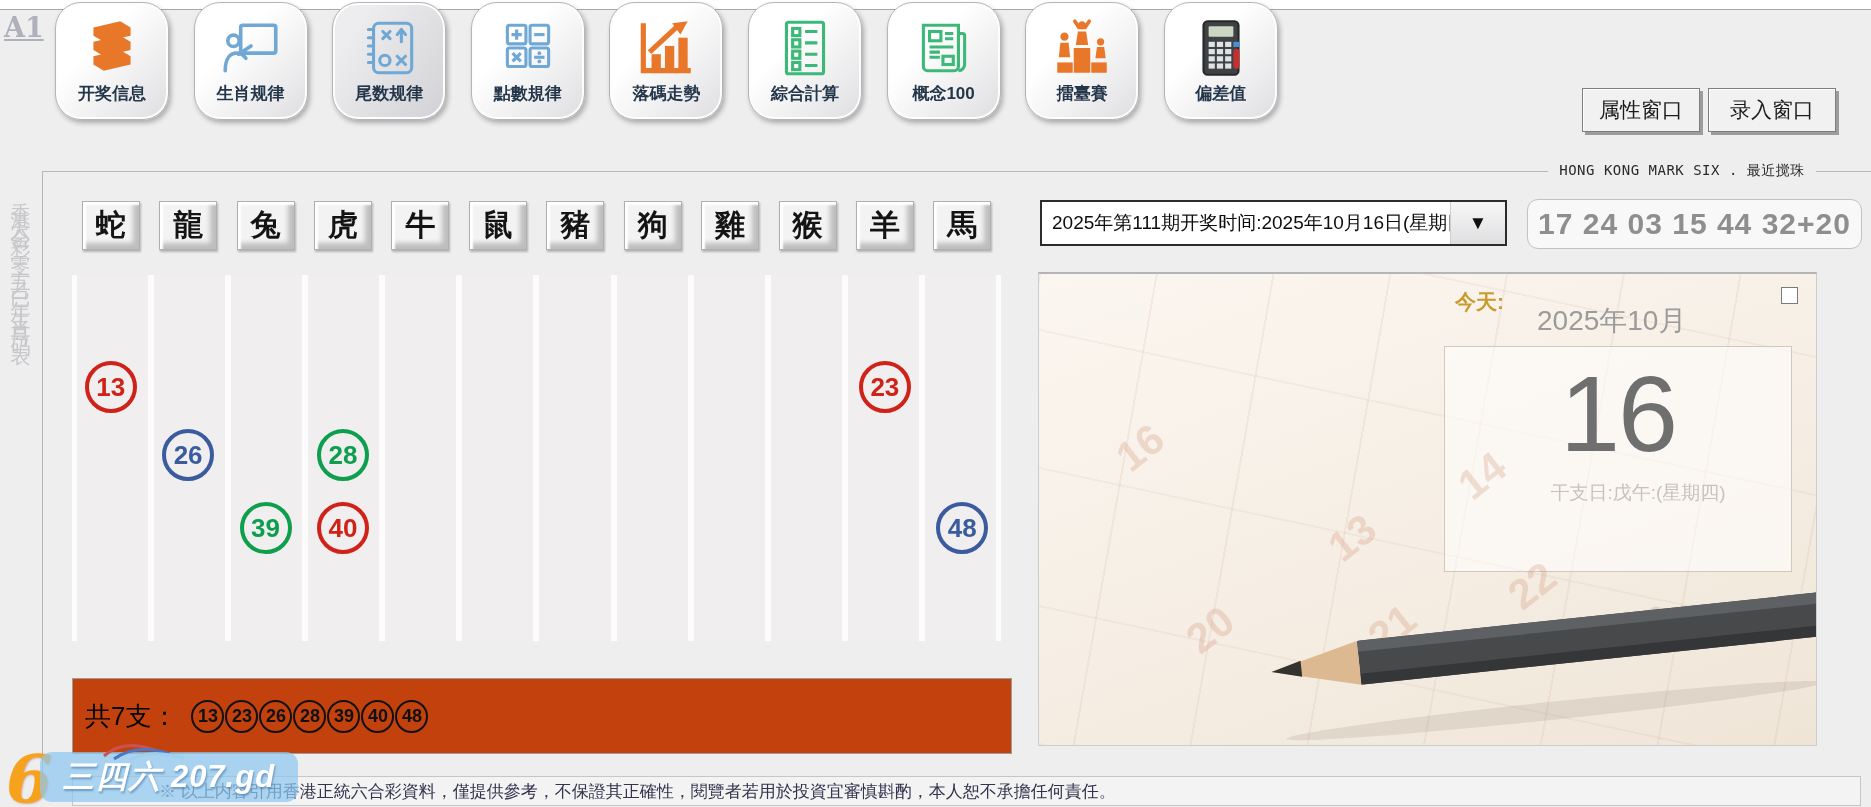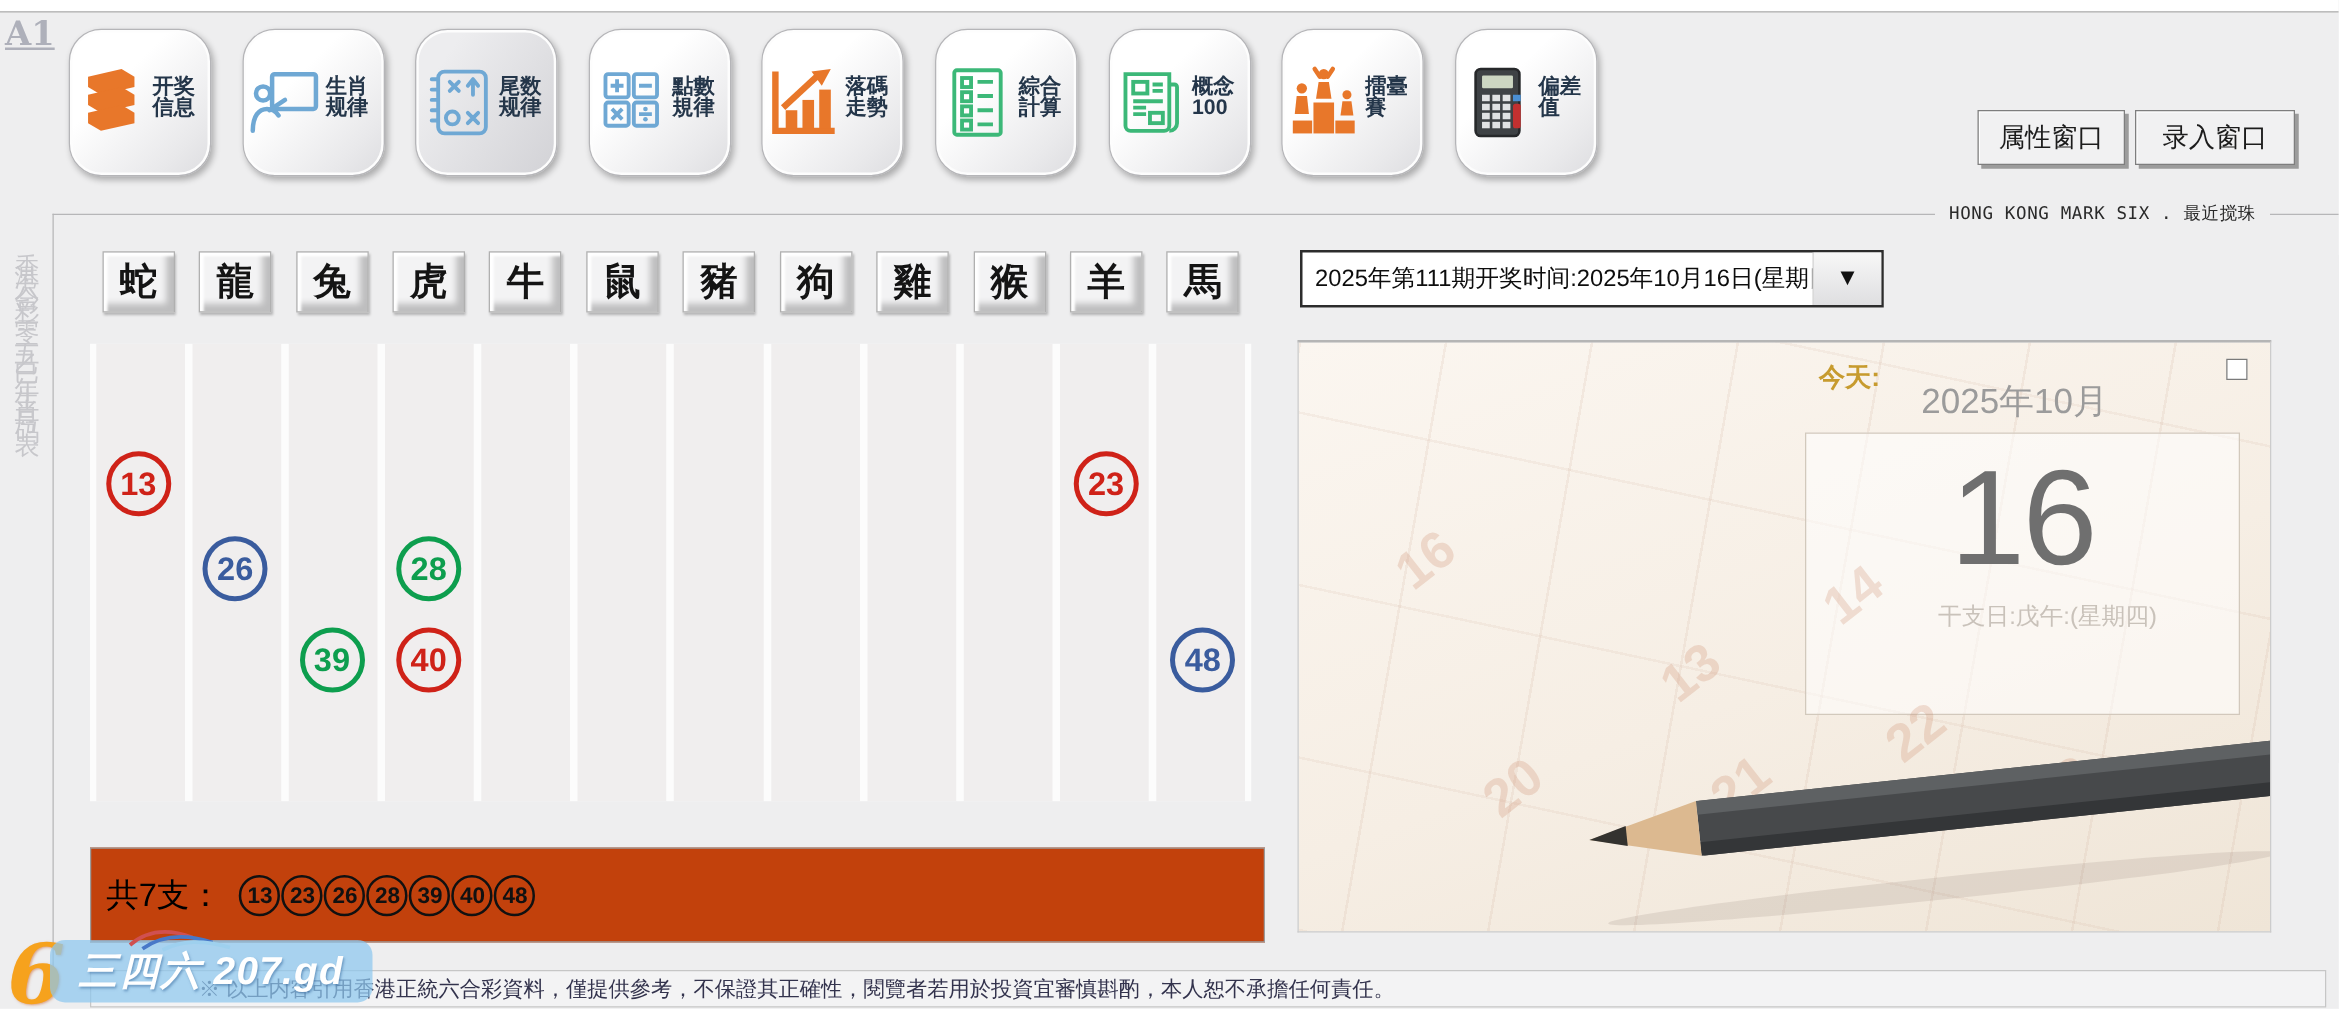--- a/index.html
+++ b/index.html
@@ -7,24 +7,24 @@
   .page{position:relative;width:1871px;height:807px;background:#eeeeef;overflow:hidden;}
 
   
   .top-strip{position:absolute;left:0;top:0;width:100%;height:9px;background:#ffffff;border-bottom:1px solid #a8a8a8;}
   .corner-label{position:absolute;left:4px;top:12px;font-family:"DejaVu Serif",serif;font-size:27px;font-weight:bold;
     color:#aeb0ba;text-decoration:underline;}
   .hsep{position:absolute;left:42px;top:171px;width:1829px;height:0;border-top:1px solid #b6b6b8;}
   .vsep{position:absolute;left:42px;top:171px;width:0;height:605px;border-left:1px solid #b6b6b8;}
 
   
-  .tbtn{position:absolute;top:23px;width:112px;height:116px;border-radius:26px;border:1px solid #b5b5b8;
+  .tbtn{position:absolute;top:2px;width:112px;height:116px;border-radius:26px;border:1px solid #b5b5b8;
     background:linear-gradient(135deg,#ffffff 35%,#e9e9eb 80%,#dddde0 100%);
     box-shadow:2px 3px 5px rgba(0,0,0,.28), inset 0 0 0 2px #fdfdfd;
-    display:flex;flex-direction:row;align-items:center;justify-content:center;cursor:pointer;}
+    display:flex;flex-direction:column;align-items:center;justify-content:center;cursor:pointer;}
   .tbtn.pressed{background:linear-gradient(125deg,#ededef 20%,#d2d2d6 100%);}
   .ticon{height:74px;display:flex;align-items:center;justify-content:center;}
   .tlabel{font-size:17px;font-weight:bold;color:#24364a;padding-bottom:10px;line-height:1;}
 
   
   .init-btn{position:absolute;left:1578px;top:16px;width:244px;height:44px;background:#f7f7f8;
     border:1px solid #9a9a9a;box-shadow:inset 1px 1px 0 #ffffff, 2px 2px 0 #aeaeae;
     display:flex;align-items:center;gap:8px;padding-left:10px;box-sizing:border-box;cursor:pointer;}
   .init-main{color:#e20a12;font-size:25px;font-weight:bold;letter-spacing:1px;}
   .init-sub{color:#5e5e5e;font-size:15px;}
@@ -309,20 +309,21 @@
         <div class="zkey">馬</div>
       </div>
     </div>
 
   <div class="dropdown">
     <span class="dd-text">2025年第111期开奖时间:2025年10月16日(星期四)</span>
     <span class="dd-arrow">▼</span>
   </div>
 
   <div class="hk-title">HONG KONG MARK SIX . 最近搅珠</div>
+  <div class="numbers-box">17 24 03 15 44 32+20</div>
 
   <div class="grid" id="grid">
       <div class="gcol"></div>
       <div class="gcol"></div>
       <div class="gcol"></div>
       <div class="gcol"></div>
       <div class="gcol"></div>
       <div class="gcol"></div>
       <div class="gcol"></div>
       <div class="gcol"></div>

